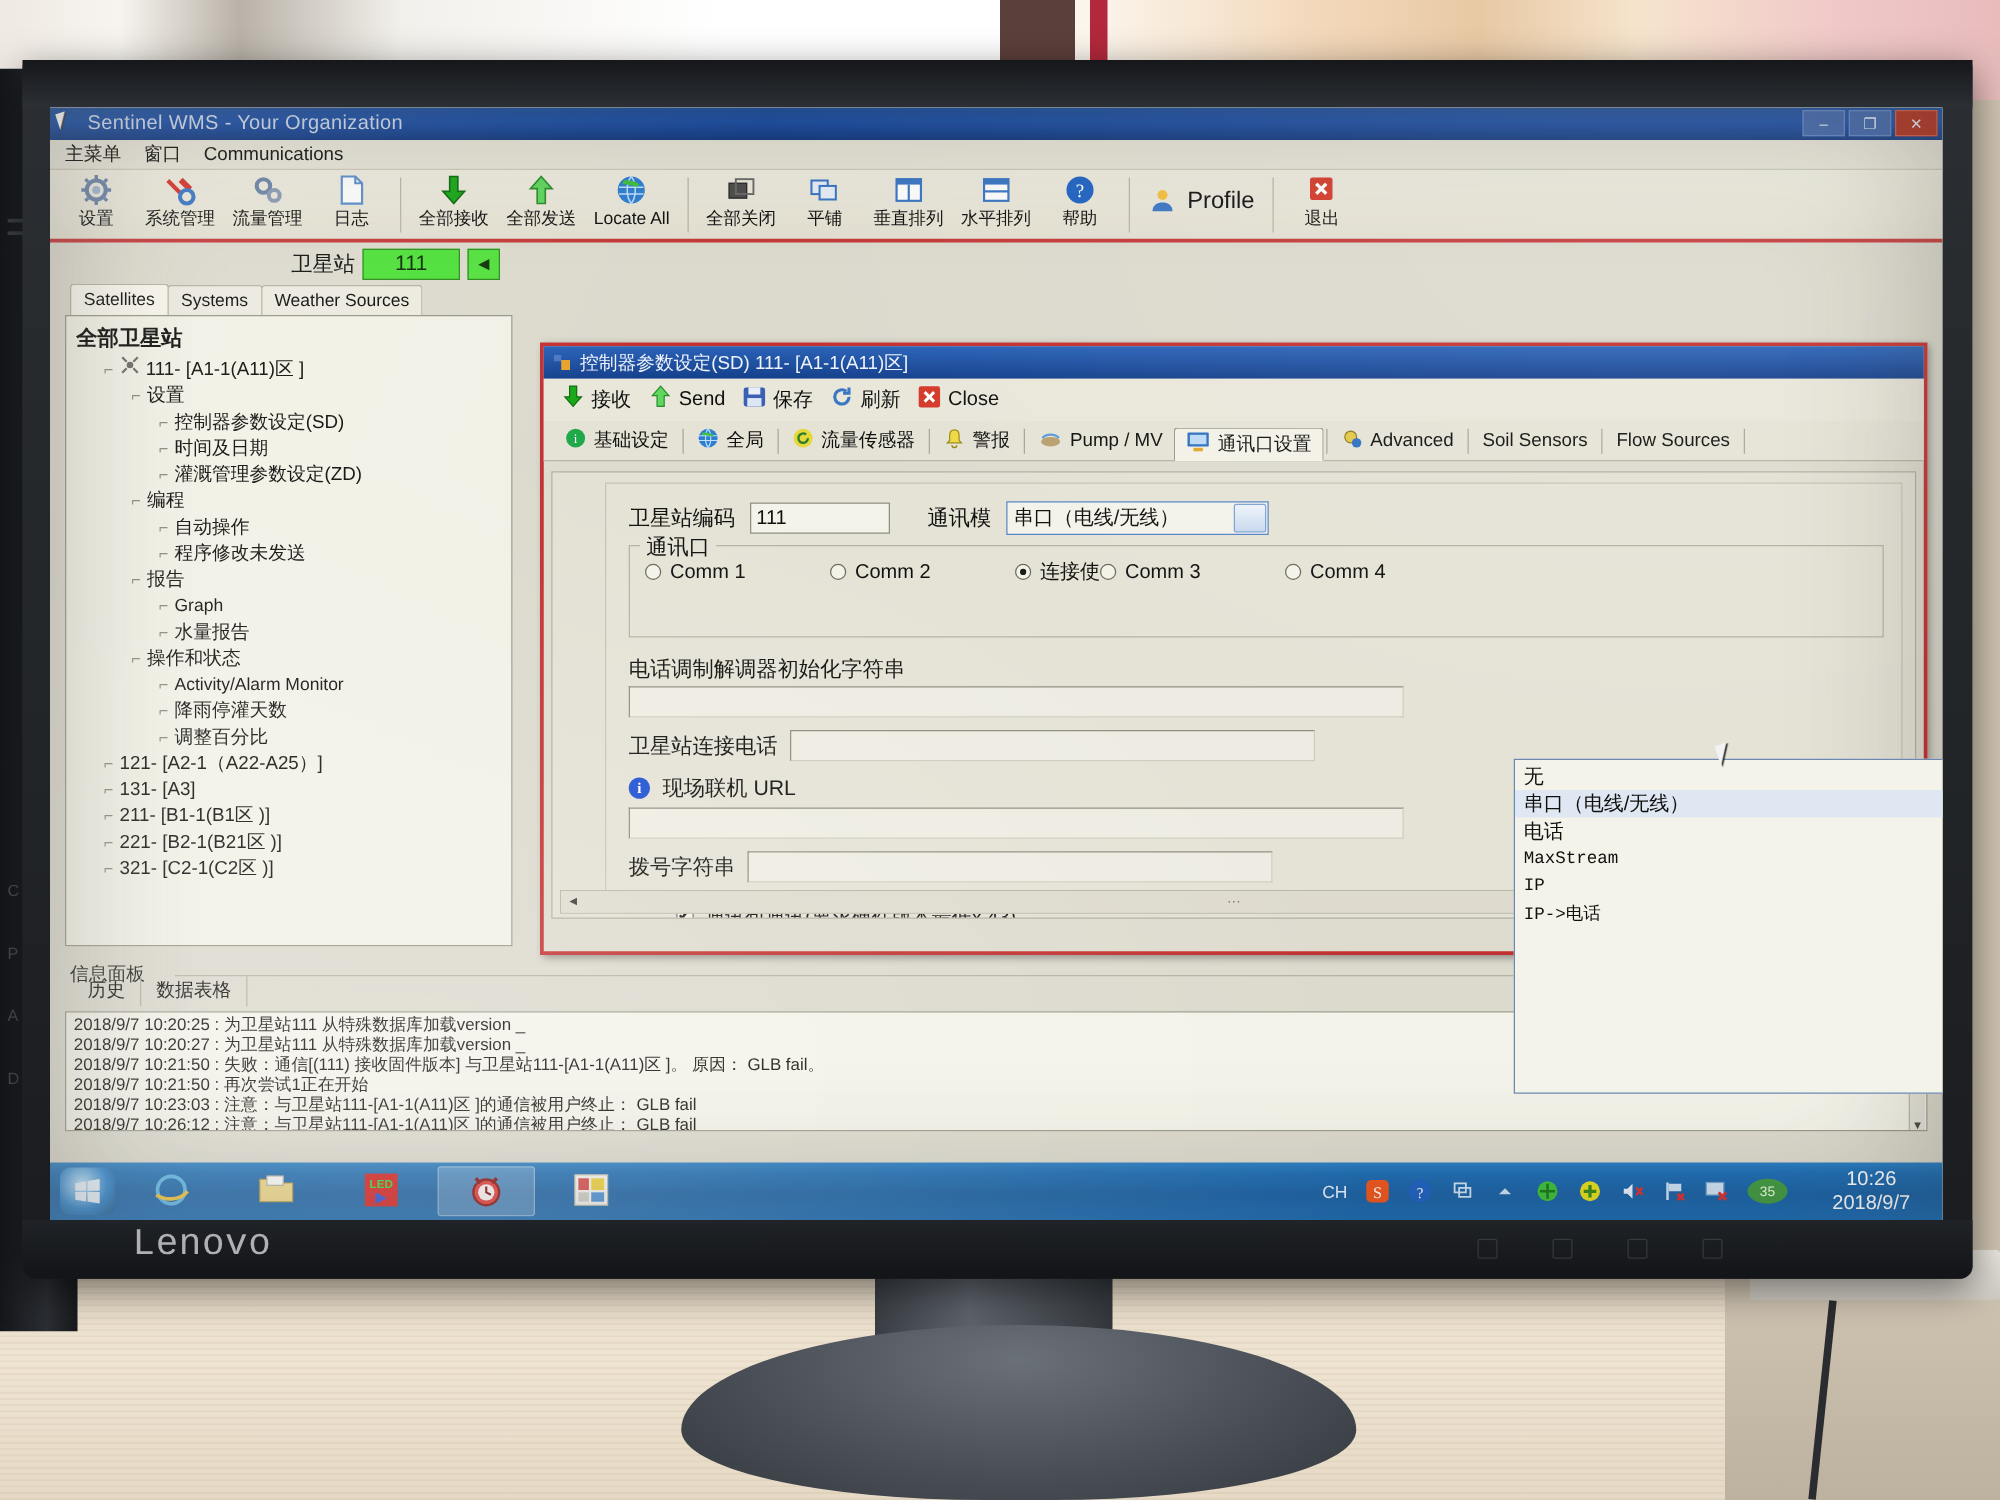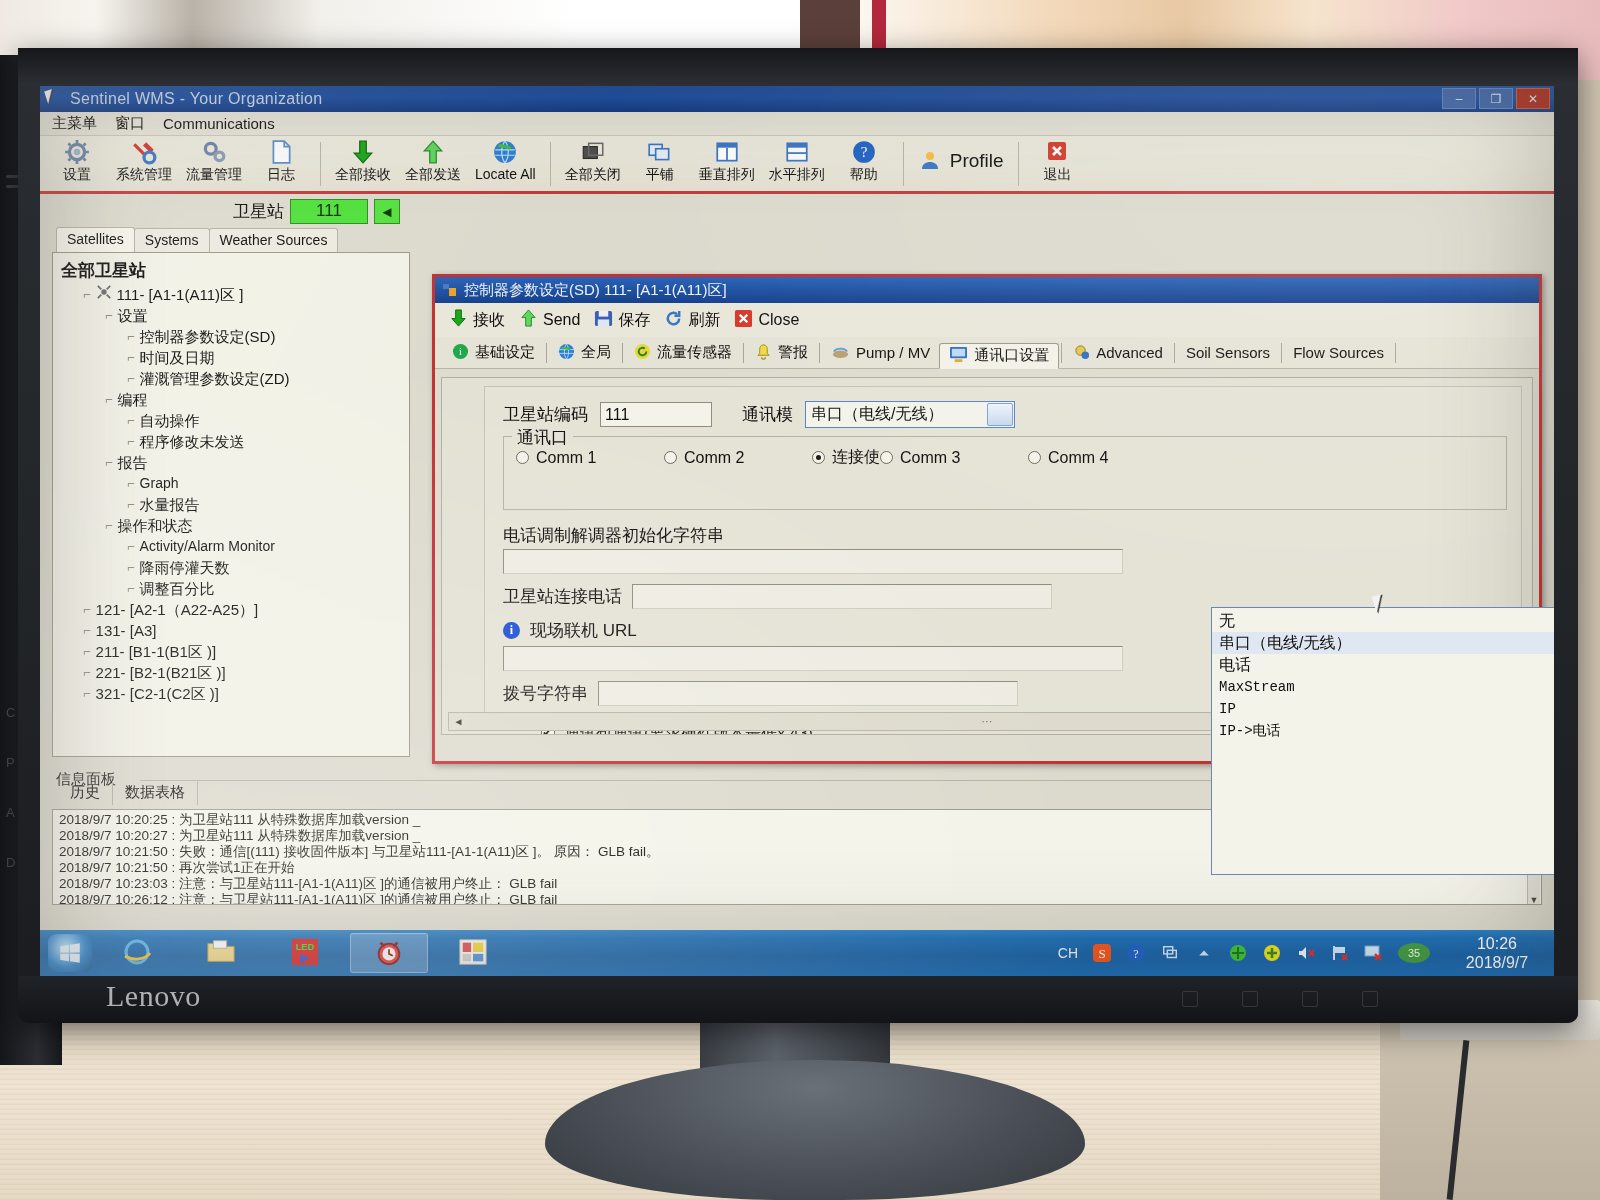--- a/index.html
+++ b/index.html
@@ -77,21 +77,21 @@
     overflow: hidden;
   }
   .bezel-bottom {
     position: absolute; left: 0; bottom: 0; width: 100%; height: 47px;
     background: linear-gradient(180deg,#202327,#121417);
     border-radius: 0 0 10px 10px;
   }
   .lenovo-logo {
     position: absolute; left: 88px; bottom: 10px;
     color: #aeb0b3; font-size: 30px; letter-spacing: .5px;
-    font-family: Liberation Serif, serif;
+    font-family: Liberation Mono, monospace;
     text-align: center;
   }
   .bezel-icons {
     position: absolute; right: 200px; bottom: 16px;
     display: flex; gap: 44px; opacity: .45;
   }
   .bezel-icons span {
     width: 16px; height: 16px; border: 1px solid #555a60; border-radius: 2px;
   }
   .stand-neck {

